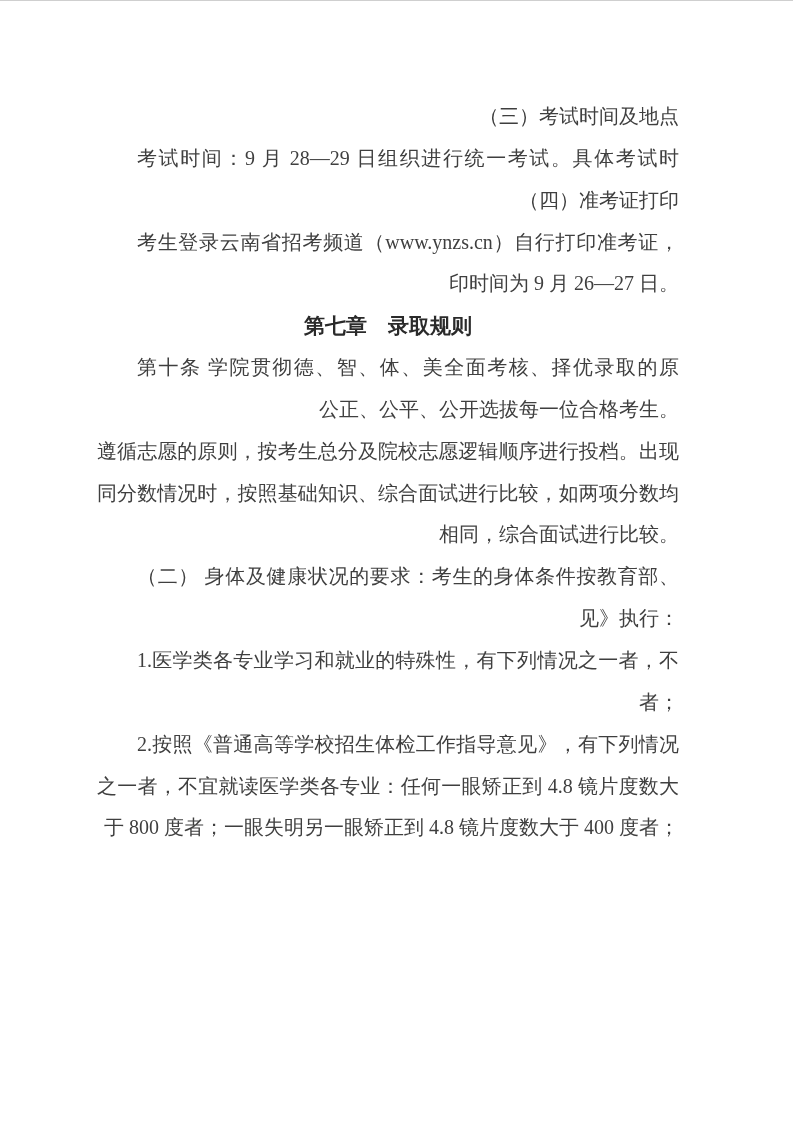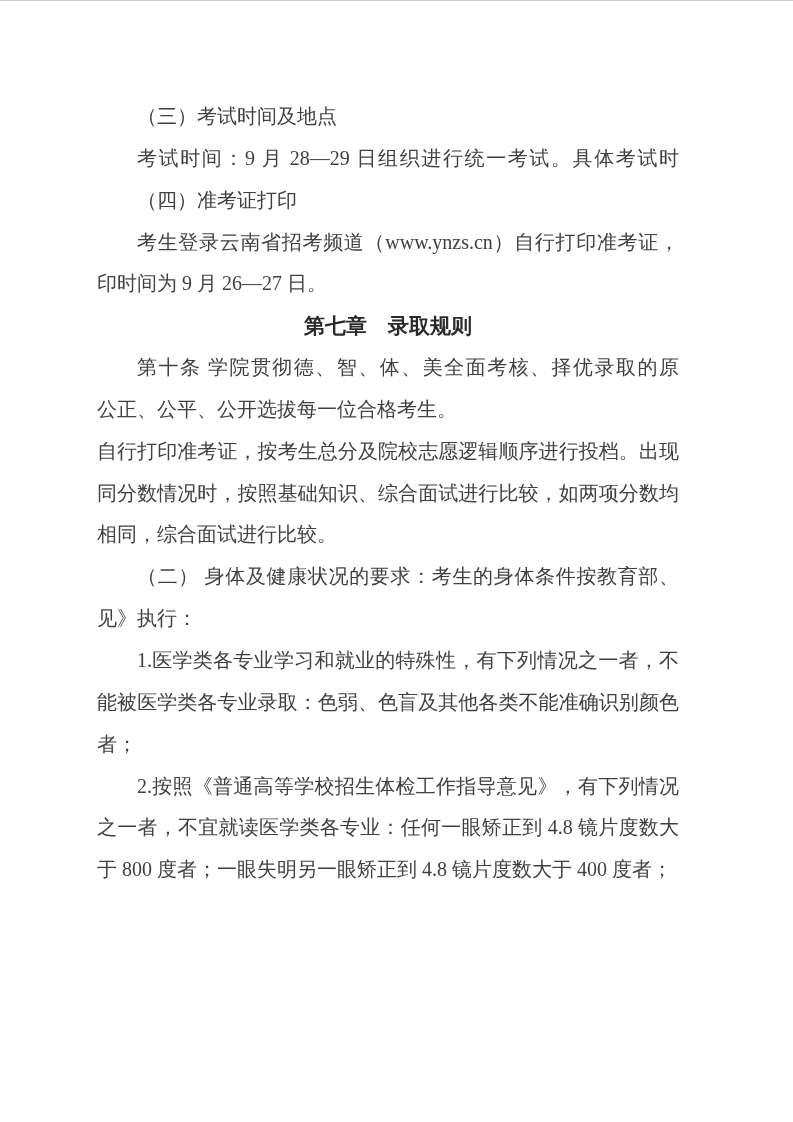--- a/index.html
+++ b/index.html
@@ -28,21 +28,21 @@
     top: 96px;
     width: 582px;
     color: #3f3f3f;
   }
   .line {
     height: 41.85px;
     line-height: 41.85px;
     font-size: 20px;
     overflow: hidden;
     white-space: normal;
-    text-align: left;
+    text-align: right;
     letter-spacing: 0px;
   }
   .line.fill {
     text-align: justify;
     text-align-last: justify;
     text-justify: inter-character;
   }
   .line.indent {
     text-indent: 40px;
   }
@@ -62,24 +62,23 @@
 <div class="page-edge-top"></div>
 <div class="doc">
     <div class="line indent">（三）考试时间及地点</div>
     <div class="line indent fill">考试时间：9 月 28—29 日组织进行统一考试。具体考试时间、</div>
     <div class="line indent">（四）准考证打印</div>
     <div class="line indent fill">考生登录云南省招考频道（www.ynzs.cn）自行打印准考证，打</div>
     <div class="line">印时间为 9 月 26—27 日。</div>
     <div class="line heading">第七章　录取规则</div>
     <div class="line indent fill">第十条 学院贯彻德、智、体、美全面考核、择优录取的原则，</div>
     <div class="line">公正、公平、公开选拔每一位合格考生。</div>
-    <div class="line fill">自行打印准考证，按考生总分及院校志愿逻辑顺序进行投档。出现</div>
+    <div class="line fill">遵循志愿的原则，按考生总分及院校志愿逻辑顺序进行投档。出现</div>
     <div class="line fill">同分数情况时，按照基础知识、综合面试进行比较，如两项分数均</div>
     <div class="line">相同，综合面试进行比较。</div>
     <div class="line indent fill">（二） 身体及健康状况的要求：考生的身体条件按教育部、卫生</div>
     <div class="line">见》执行：</div>
     <div class="line indent fill">1.医学类各专业学习和就业的特殊性，有下列情况之一者，不</div>
-    <div class="line fill">能被医学类各专业录取：色弱、色盲及其他各类不能准确识别颜色</div>
     <div class="line">者；</div>
     <div class="line indent fill">2.按照《普通高等学校招生体检工作指导意见》，有下列情况</div>
     <div class="line fill">之一者，不宜就读医学类各专业：任何一眼矫正到 4.8 镜片度数大</div>
     <div class="line">于 800 度者；一眼失明另一眼矫正到 4.8 镜片度数大于 400 度者；</div>
   </div>
 
 </body></html>

